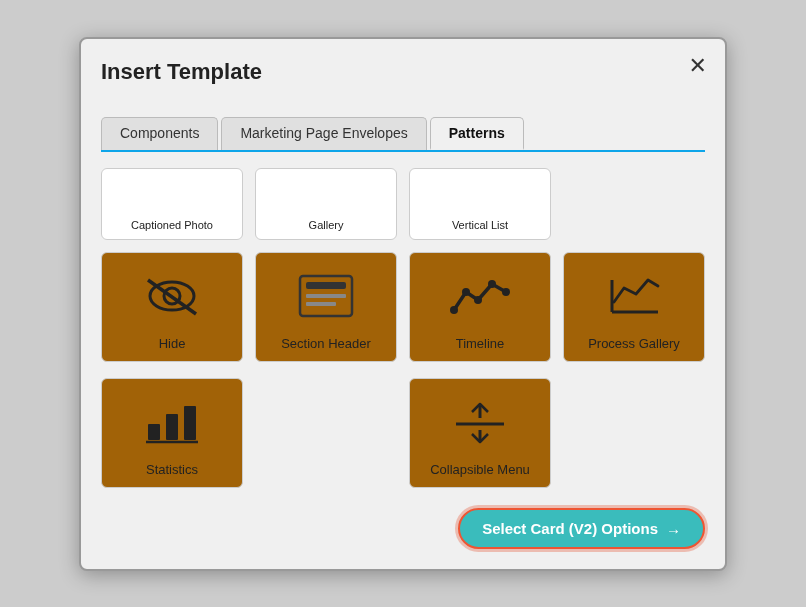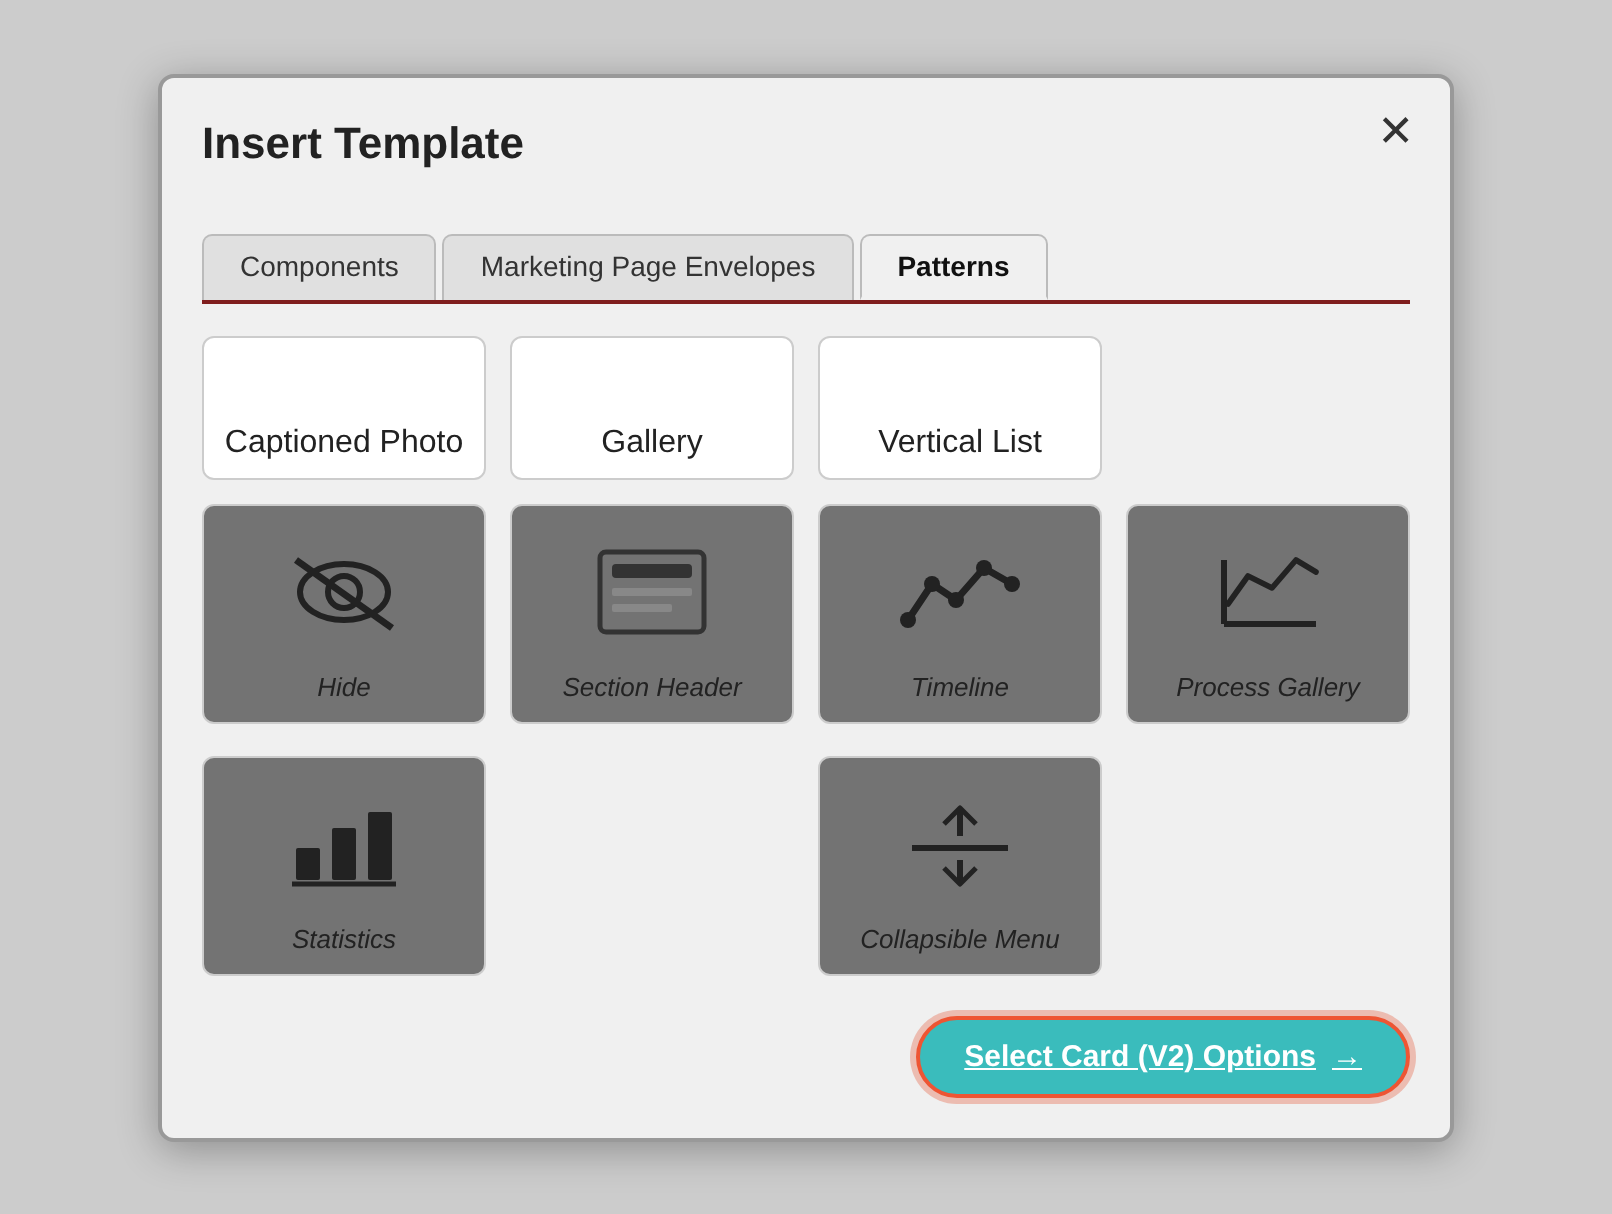--- a/index.html
+++ b/index.html
@@ -35,21 +35,21 @@
       cursor: pointer;
       color: #333;
       background: none;
       border: none;
       line-height: 1;
     }
     .tabs {
       display: flex;
       gap: 0;
       margin-bottom: 16px;
-      border-bottom: 2px solid #7f1d1d;
+      border-bottom: 2px solid #0ea5e9;
       margin-top: 32px;
     }
     .tab {
       padding: 7px 18px;
       font-size: 14px;
       cursor: pointer;
       background: #e0e0e0;
       border: 1px solid #bbb;
       border-bottom: none;
       border-radius: 5px 5px 0 0;
@@ -62,32 +62,31 @@
       font-weight: bold;
       color: #111;
     }
     .grid {
       display: grid;
       grid-template-columns: repeat(4, 1fr);
       gap: 12px;
       margin-bottom: 16px;
     }
     .card {
-      background: #737373;
+      background: #a16207;
       border: 1.5px solid #ccc;
       border-radius: 6px;
       display: flex;
       flex-direction: column;
       align-items: center;
       justify-content: flex-end;
       padding: 10px 8px 10px 8px;
       cursor: pointer;
       min-height: 110px;
       position: relative;
-      font-style: italic;
     }
     .card.selected {
       border: 2.5px solid #3abcbc;
       box-shadow: 0 0 0 2px #3abcbc33;
     }
     .card-icon {
       flex: 1;
       display: flex;
       align-items: center;
       justify-content: center;
@@ -110,21 +109,20 @@
       border: 2.5px solid #e53;
       border-radius: 25px;
       padding: 10px 22px;
       font-size: 15px;
       cursor: pointer;
       display: flex;
       align-items: center;
       gap: 8px;
       font-weight: bold;
       box-shadow: 0 0 0 3px #e5533355;
-      text-decoration: underline;
     }
     
     .scroll-area {
       overflow: hidden;
       max-height: 370px;
     }
     .partial-row {
       display: grid;
       grid-template-columns: repeat(4, 1fr);
       gap: 12px;
@@ -137,21 +135,21 @@
       display: flex;
       flex-direction: column;
       align-items: center;
       justify-content: flex-end;
       padding: 6px 8px 8px 8px;
       cursor: pointer;
       height: 72px;
       overflow: hidden;
     }
     .partial-card-label {
-      font-size: 16px;
+      font-size: 11px;
       color: #222;
       text-align: left;
       margin-top: 4px;
     }
   </style>
 </head>
 <body>
 
 <div class="dialog">
   <h2 class="dialog-title">Insert Template</h2>

